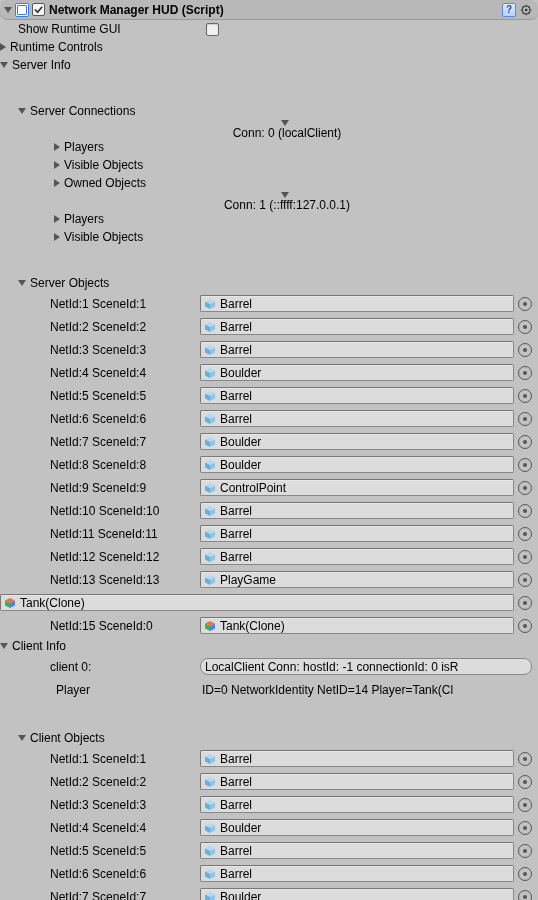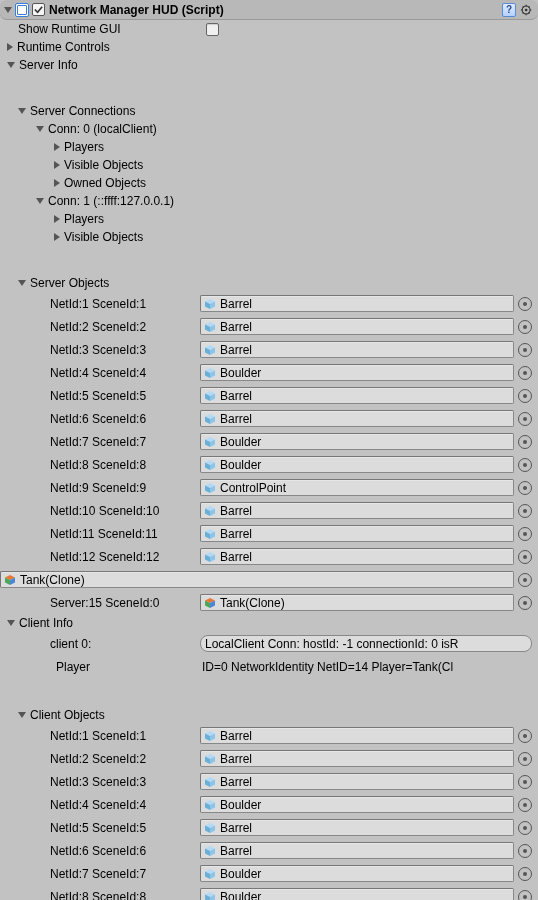--- a/index.html
+++ b/index.html
@@ -82,23 +82,23 @@
   .foldout-tri.expanded {
     border-left: 4px solid transparent;
     border-right: 4px solid transparent;
     border-top: 6px solid #555;
   }
   .foldout-tri.collapsed {
     border-top: 4px solid transparent;
     border-bottom: 4px solid transparent;
     border-left: 6px solid #555;
   }
-  .indent-0 { padding-left: 7px; }
+  .indent-0 { padding-left: 0; }
   .indent-1 { padding-left: 18px; margin-top: 28px; }
-  .indent-2 { padding-left: 36px; }
+  .indent-2 { padding-left: 36px; flex-direction: column; }
   .indent-3 { padding-left: 54px; }
   .label { white-space: nowrap; }
   .prop-row {
     display: flex;
     align-items: center;
     height: 23px;
   }
   .prop-label {
     width: 200px;
     padding-left: 50px;
@@ -417,34 +417,48 @@
             <path d="M6 1 L11 3.5 L6 6 L1 3.5 Z" fill="#b3d9f5"></path>
             <path d="M1 3.5 L6 6 L6 11 L1 8.5 Z" fill="#6baed6"></path>
             <path d="M11 3.5 L6 6 L6 11 L11 8.5 Z" fill="#8cc5e8"></path>
           </svg>
         </span>
         <span>Barrel</span>
       </span>
       <span class="target-btn"></span>
     </div>
     <div class="prop-row">
+      <span class="prop-label">NetId:13 SceneId:13</span>
+      <span class="obj-slot">
+        <span class="cube">
+          <svg viewBox="0 0 12 12">
+            <path d="M6 1 L11 3.5 L6 6 L1 3.5 Z" fill="#b3d9f5"></path>
+            <path d="M1 3.5 L6 6 L6 11 L1 8.5 Z" fill="#6baed6"></path>
+            <path d="M11 3.5 L6 6 L6 11 L11 8.5 Z" fill="#8cc5e8"></path>
+          </svg>
+        </span>
+        <span>PlayGame</span>
+      </span>
+      <span class="target-btn"></span>
+    </div>
+    <div class="prop-row">
       <span class="obj-slot">
         <span class="cube multi">
           <svg viewBox="0 0 12 12">
             <path d="M6 1 L11 3.5 L6 6 L1 3.5 Z" fill="#e87838"></path>
             <path d="M1 3.5 L6 6 L6 11 L1 8.5 Z" fill="#4ca85a"></path>
             <path d="M11 3.5 L6 6 L6 11 L11 8.5 Z" fill="#4a88d6"></path>
           </svg>
         </span>
         <span>Tank(Clone)</span>
       </span>
       <span class="target-btn"></span>
     </div>
     <div class="prop-row">
-      <span class="prop-label">Server:15 SceneId:0</span>
+      <span class="prop-label">NetId:15 SceneId:0</span>
       <span class="obj-slot">
         <span class="cube multi">
           <svg viewBox="0 0 12 12">
             <path d="M6 1 L11 3.5 L6 6 L1 3.5 Z" fill="#e87838"></path>
             <path d="M1 3.5 L6 6 L6 11 L1 8.5 Z" fill="#4ca85a"></path>
             <path d="M11 3.5 L6 6 L6 11 L11 8.5 Z" fill="#4a88d6"></path>
           </svg>
         </span>
         <span>Tank(Clone)</span>
       </span>

